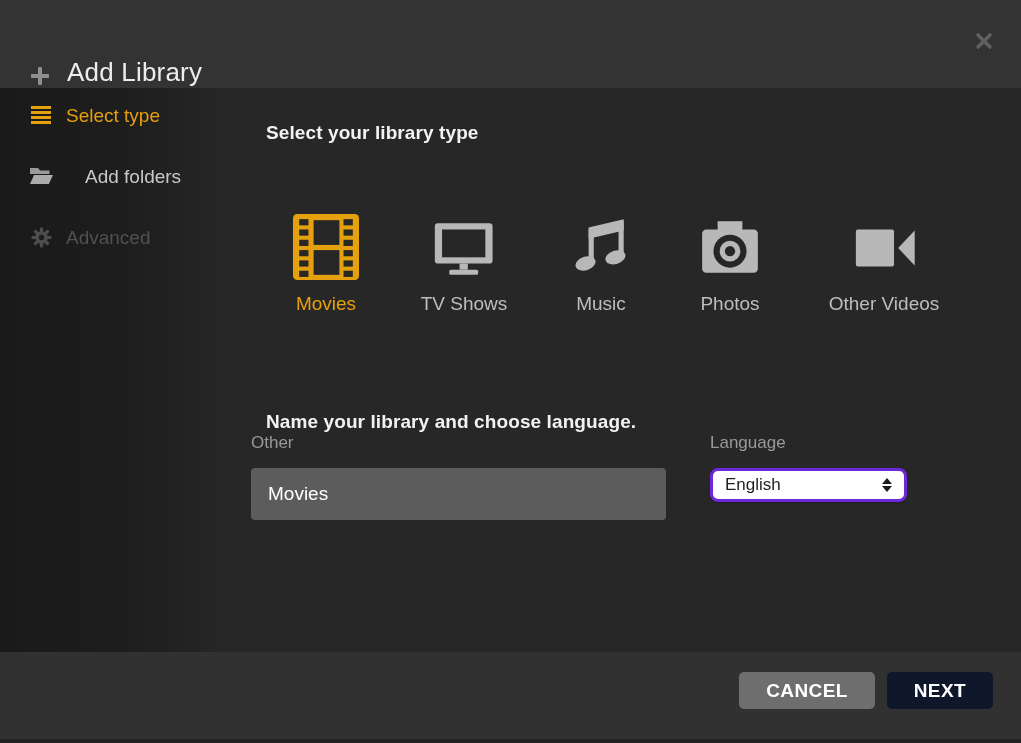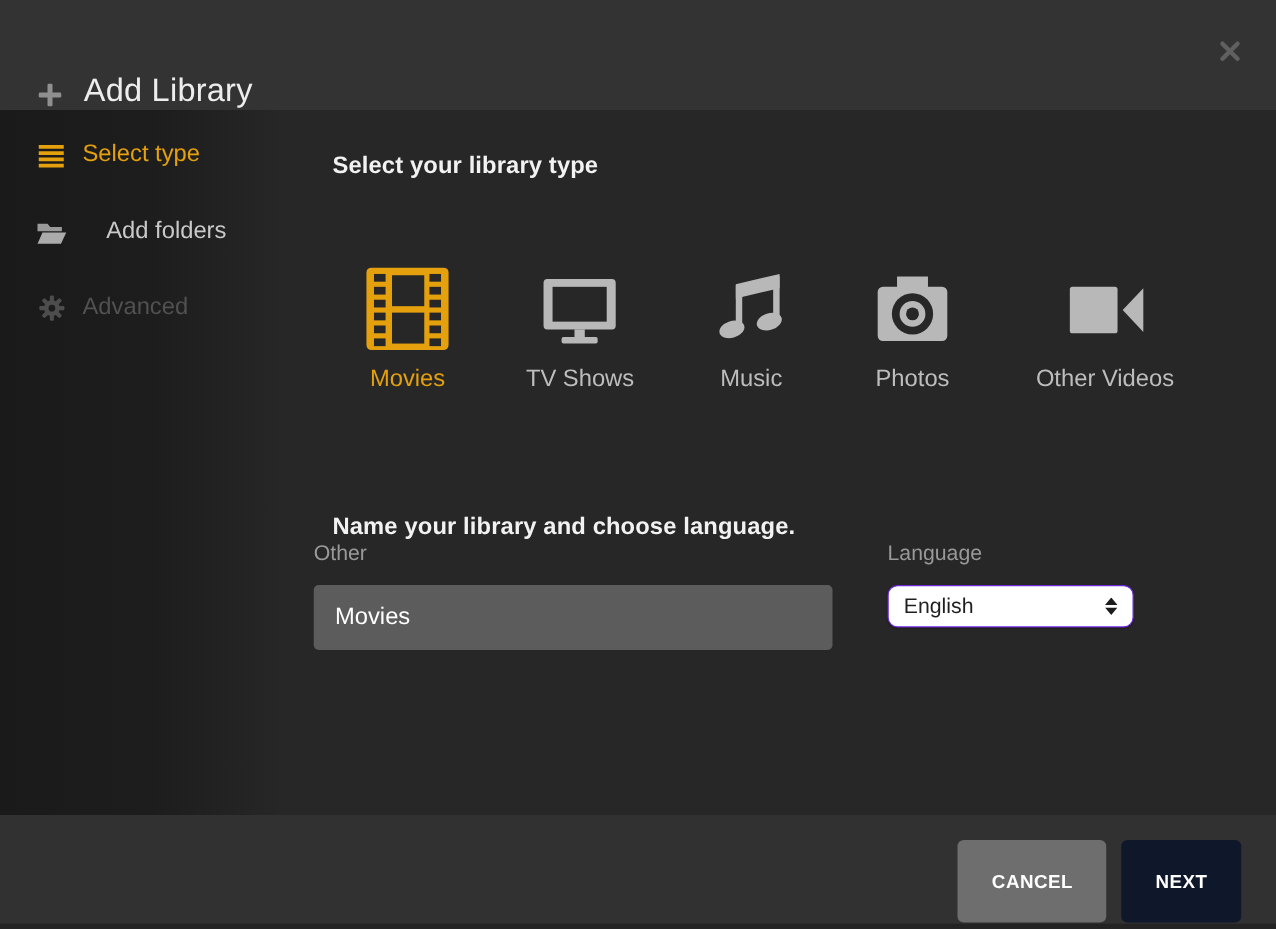--- a/index.html
+++ b/index.html
@@ -28,21 +28,21 @@
     cursor: pointer; display: flex; align-items: center; justify-content: center;
   }
 
   
   .sidebar {
     position: absolute; top: 88px; left: 0; width: 222px; height: 564px;
     background: linear-gradient(to right, #1a1a1a 0%, #1d1d1d 55%, #262626 100%);
   }
   .side-item {
     position: absolute; left: 28px; height: 30px;
-    display: flex; align-items: flex-end; gap: 12px;
+    display: flex; align-items: flex-start; gap: 12px;
     font-size: 19px; font-weight: 500; cursor: pointer; white-space: nowrap;
   }
   .side-item .ic { width: 26px; display: flex; align-items: center; justify-content: center; }
   .side-item.active { color: #e5a00d; }
   .side-item.normal { color: #c9c9c9; }
   .side-item.disabled { color: #515151; cursor: default; }
   .si-0 { top: 17px; }
   .si-1 { top: 78px; gap: 31px; }
   .si-2 { top: 139px; }
 
@@ -84,38 +84,38 @@
     width: 415px; height: 52px; box-sizing: border-box;
     background: #5c5c5c; border: none; border-radius: 4px;
     color: #ffffff; font-size: 19px; padding: 0 17px;
     font-family: "Liberation Sans", "DejaVu Sans", sans-serif;
     outline: none;
   }
 
   .lang-select {
     position: absolute; left: 488px; top: 380px;
     width: 197px; height: 34px; box-sizing: border-box;
-    background: #ffffff; border: 1px solid #6d28d9; border-radius: 8px;
+    background: #ffffff; border: 3px solid #6d28d9; border-radius: 8px;
     display: flex; align-items: center;
     padding: 0 12px; cursor: pointer;
     box-shadow: 0 1px 1px rgba(0,0,0,0.25);
   }
   .lang-select .sel-text { color: #1f1f1f; font-size: 17px; flex: 1; }
   .lang-select .sel-arrows { display: flex; flex-direction: column; align-items: center; gap: 2px; }
 
   
   .footer {
     position: absolute; left: 0; right: 0; bottom: 0; height: 91px;
     background: #313131;
     display: flex; align-items: flex-start; justify-content: flex-end;
     gap: 12px; padding: 20px 28px 0 0; box-sizing: border-box;
   }
   .btn {
-    height: 66px; border: none; border-radius: 5px;
-    color: #ffffff; font-size: 15px; font-weight: 700; letter-spacing: 0.4px;
+    height: 37px; border: none; border-radius: 5px;
+    color: #ffffff; font-size: 19px; font-weight: 700; letter-spacing: 0.4px;
     font-family: "Liberation Sans", "DejaVu Sans", sans-serif;
     cursor: pointer; padding: 0 27px;
   }
   .btn-cancel { background: #6e6e6e; }
   .btn-next { background: #0f172a; }
 
   .bottom-edge {
     position: absolute; left: 0; right: 0; bottom: 0; height: 4px;
     background: #232323;
   }

